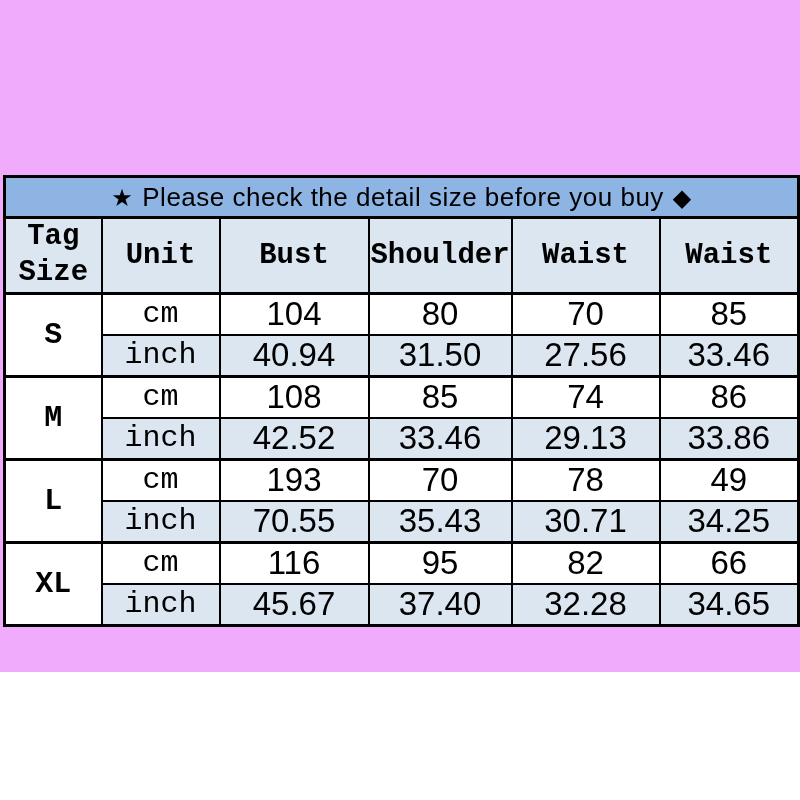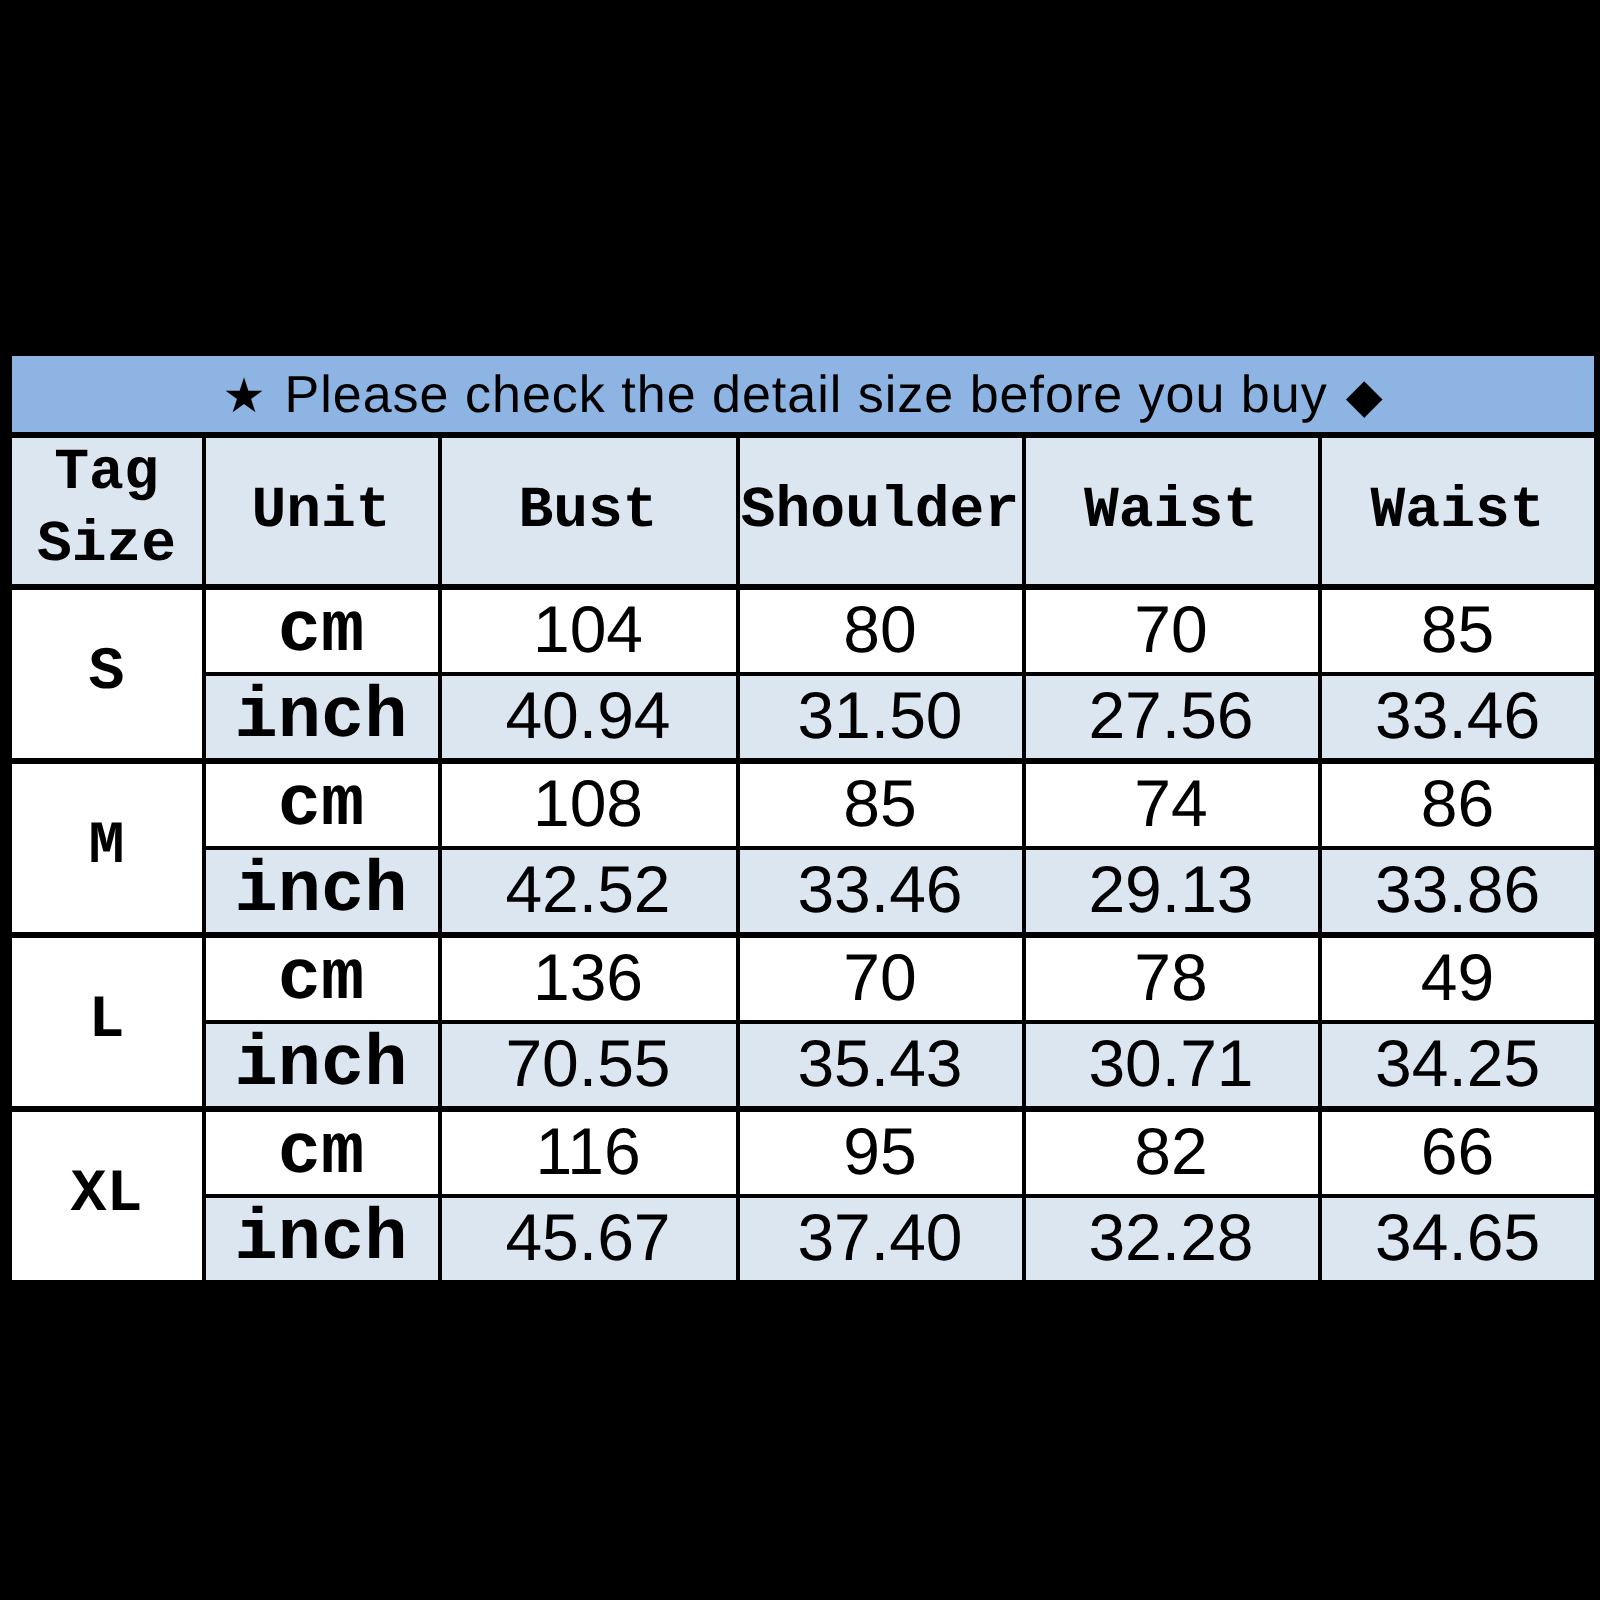--- a/index.html
+++ b/index.html
@@ -3,22 +3,22 @@
 <meta charset="utf-8">
 <style>
   html, body {
     margin: 0;
     padding: 0;
     background: #ffffff;
   }
   .page {
     position: relative;
     width: 800px;
-    height: 800px;
-    background: #000000;
+    height: 672px;
+    background: #f0abfc;
     overflow: hidden;
   }
   .chart-wrap {
     position: absolute;
     left: 3px;
     top: 175px;
     width: 794px;
   }
   table.size-table {
     border-collapse: collapse;
@@ -68,22 +68,22 @@
 
   tbody td { height: 39px; }
   td.size-cell {
     background: #ffffff;
     font-family: "Liberation Mono", "DejaVu Sans Mono", monospace;
     font-weight: 700;
     font-size: 30px;
   }
   td.unit-cell {
     font-family: "Liberation Mono", "DejaVu Sans Mono", monospace;
-    font-weight: 700;
-    font-size: 36px;
+    font-weight: 400;
+    font-size: 30px;
   }
   td.num-cell {
     font-family: "Liberation Sans", "DejaVu Sans", sans-serif;
     font-weight: 400;
     font-size: 33px;
   }
   tr.cm-row td { background: #ffffff; }
   tr.inch-row td { background: #dce6f1; }
 </style>
 </head>
@@ -146,21 +146,21 @@
           <td class="unit-cell">inch</td>
           <td class="num-cell">42.52</td>
           <td class="num-cell">33.46</td>
           <td class="num-cell">29.13</td>
           <td class="num-cell">33.86</td>
         </tr>
 
         <tr class="cm-row group-start">
           <td class="size-cell" rowspan="2">L</td>
           <td class="unit-cell">cm</td>
-          <td class="num-cell">136</td>
+          <td class="num-cell">193</td>
           <td class="num-cell">70</td>
           <td class="num-cell">78</td>
           <td class="num-cell">49</td>
         </tr>
         <tr class="inch-row">
           <td class="unit-cell">inch</td>
           <td class="num-cell">70.55</td>
           <td class="num-cell">35.43</td>
           <td class="num-cell">30.71</td>
           <td class="num-cell">34.25</td>

